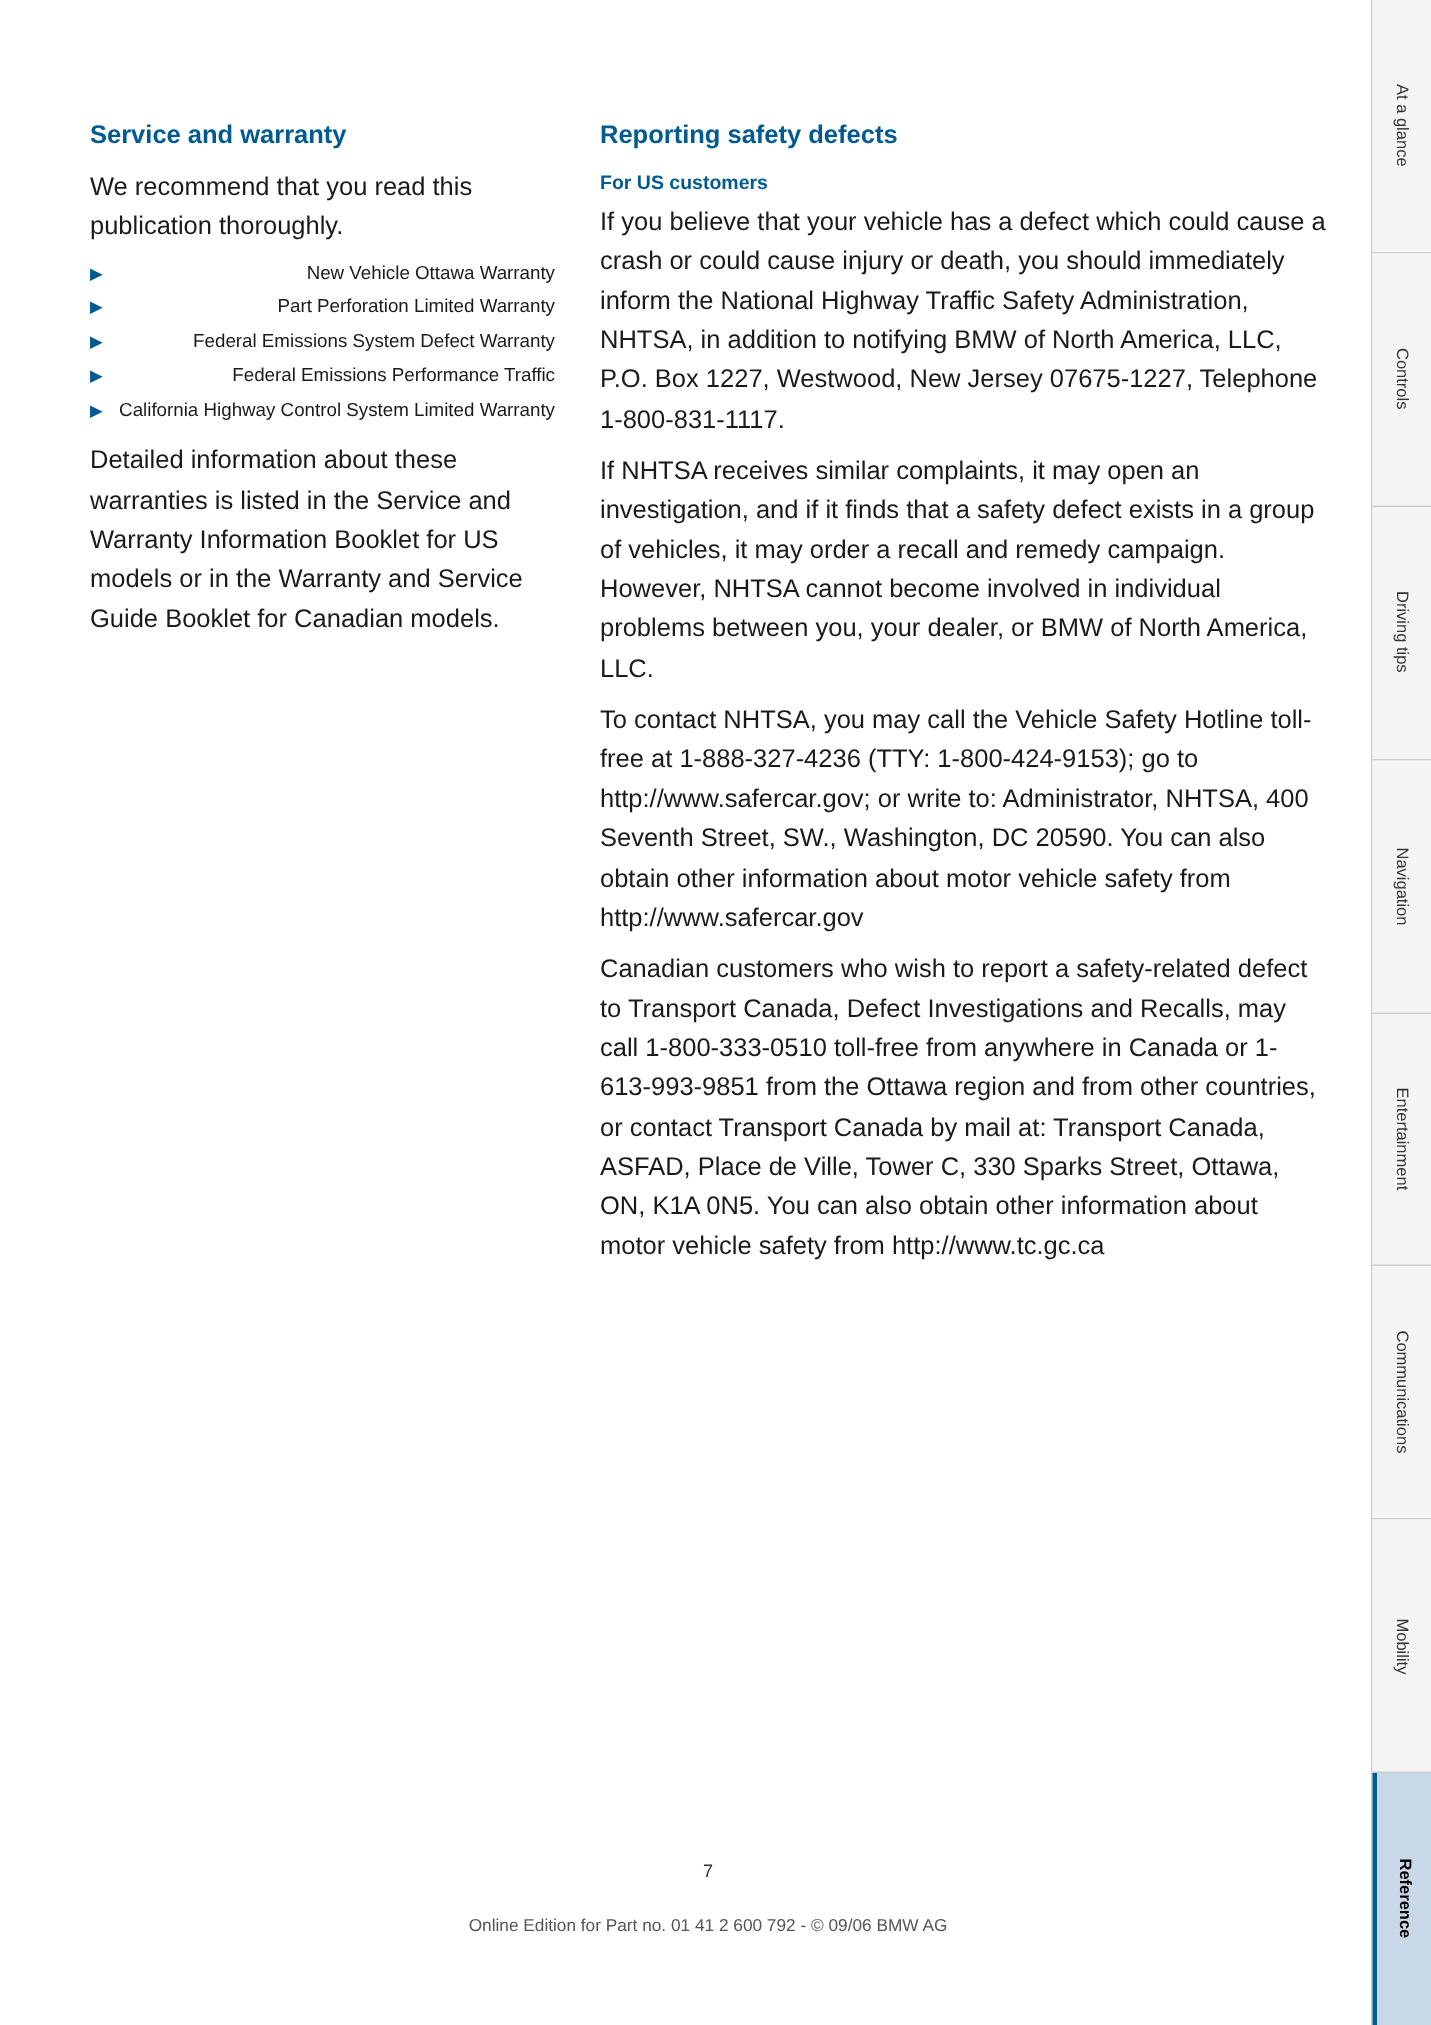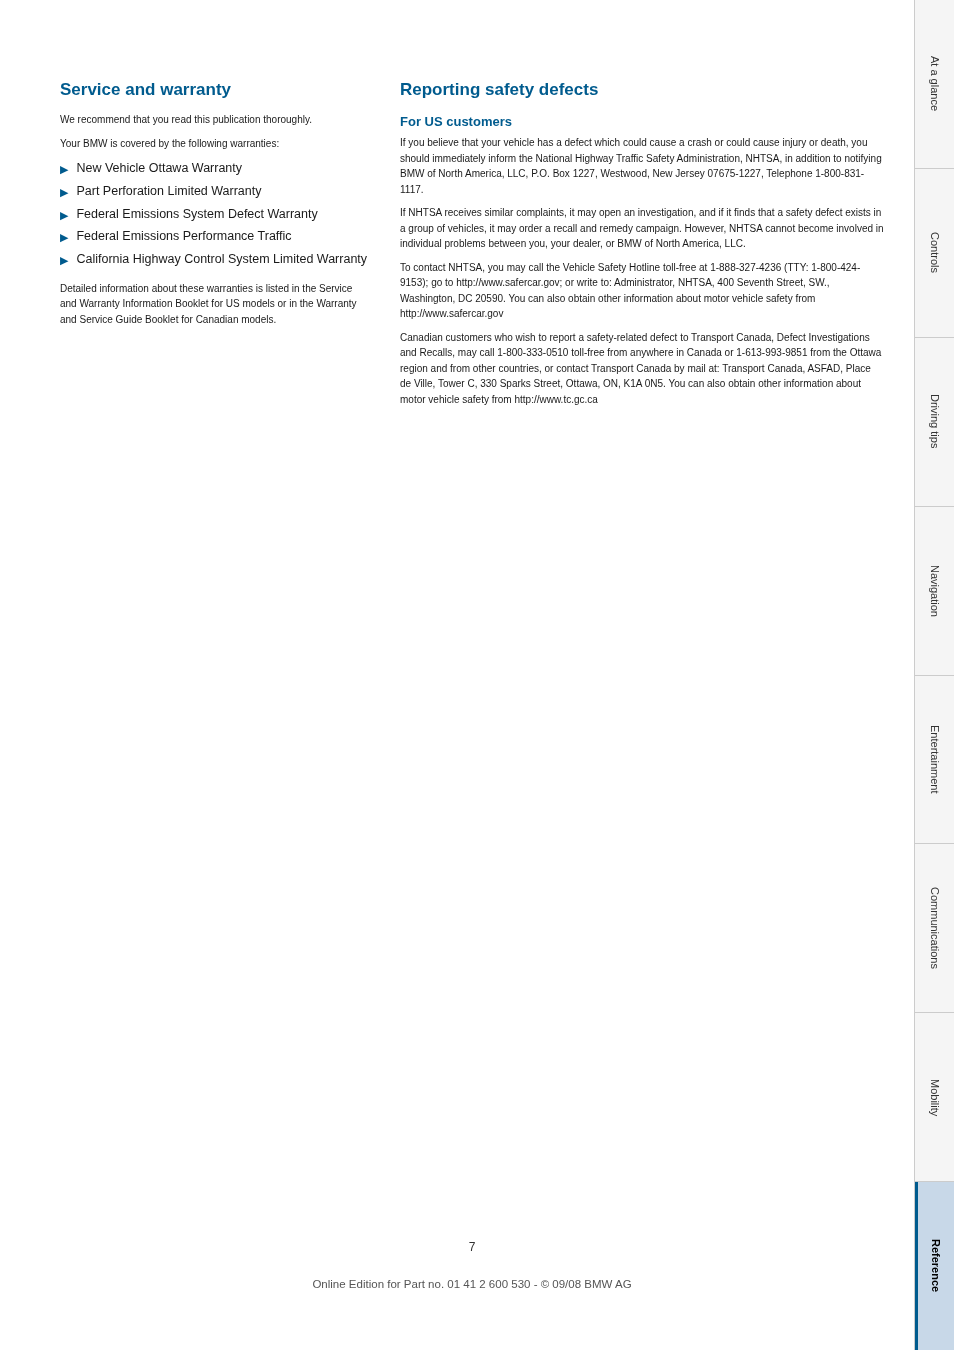--- a/index.html
+++ b/index.html
@@ -1,15 +1,15 @@
 <!DOCTYPE html>
 <html><head>
   <meta charset="utf-8">
   <style>
-    * { margin: 0; padding: 0; box-sizing: border-box; }
+    * { margin: 0; padding: 0; box-sizing: border-box; justify-content: space-between; }
 
     body {
       font-family: Arial, Helvetica, sans-serif;
       font-size: 13px;
       background: #fff;
       color: #1a1a1a;
       width: 954px;
       min-height: 1350px;
       position: relative;
     }
@@ -51,21 +51,21 @@
 
     .subsection-title {
       font-size: 13px;
       font-weight: bold;
       color: #005b8e;
       margin-bottom: 6px;
       margin-top: 14px;
     }
 
     .body-text {
-      font-size: 10px;
+      font-size: 17px;
       line-height: 1.55;
       color: #1a1a1a;
       margin-bottom: 8px;
     }
 
     .bullet-list {
       list-style: none;
       margin: 8px 0 12px 0;
     }
 
@@ -144,21 +144,20 @@
 </head>
 <body>
 
 <div class="page-wrapper">
   <div class="main-content">
     <div class="two-col">
 
       <div class="left-col">
         <h2 class="section-title">Service and warranty</h2>
         <p class="body-text">We recommend that you read this publication thoroughly.</p>
-        <p class="body-text">Your BMW is covered by the following warranties:</p>
         <ul class="bullet-list">
           <li>
             <span class="bullet-arrow">▶</span>
             <span>New Vehicle Ottawa Warranty</span>
           </li>
           <li>
             <span class="bullet-arrow">▶</span>
             <span>Part Perforation Limited Warranty</span>
           </li>
           <li>
@@ -185,21 +184,21 @@
         <p class="body-text">If NHTSA receives similar complaints, it may open an investigation, and if it finds that a safety defect exists in a group of vehicles, it may order a recall and remedy campaign. However, NHTSA cannot become involved in individual problems between you, your dealer, or BMW of North America, LLC.</p>
         <p class="body-text">To contact NHTSA, you may call the Vehicle Safety Hotline toll-free at 1-888-327-4236 (TTY: 1-800-424-9153); go to http://www.safercar.gov; or write to: Administrator, NHTSA, 400 Seventh Street, SW., Washington, DC 20590. You can also obtain other information about motor vehicle safety from http://www.safercar.gov</p>
 
         <p class="body-text">Canadian customers who wish to report a safety-related defect to Transport Canada, Defect Investigations and Recalls, may call 1-800-333-0510 toll-free from anywhere in Canada or 1-613-993-9851 from the Ottawa region and from other countries, or contact Transport Canada by mail at: Transport Canada, ASFAD, Place de Ville, Tower C, 330 Sparks Street, Ottawa, ON, K1A 0N5. You can also obtain other information about motor vehicle safety from http://www.tc.gc.ca</p>
       </div>
 
     </div>
 
     <div style="margin-top: auto; padding-top: 40px;">
       <p class="page-number">7</p>
-      <p class="footer-text">Online Edition for Part no. 01 41 2 600 530 - © 09/08 BMW AG</p>
+      <p class="footer-text">Online Edition for Part no. 01 41 2 600 792 - © 09/06 BMW AG</p>
     </div>
   </div>
 
   <div class="sidebar">
     <div class="sidebar-tab">
       <span>At a glance</span>
     </div>
     <div class="sidebar-tab">
       <span>Controls</span>
     </div>

